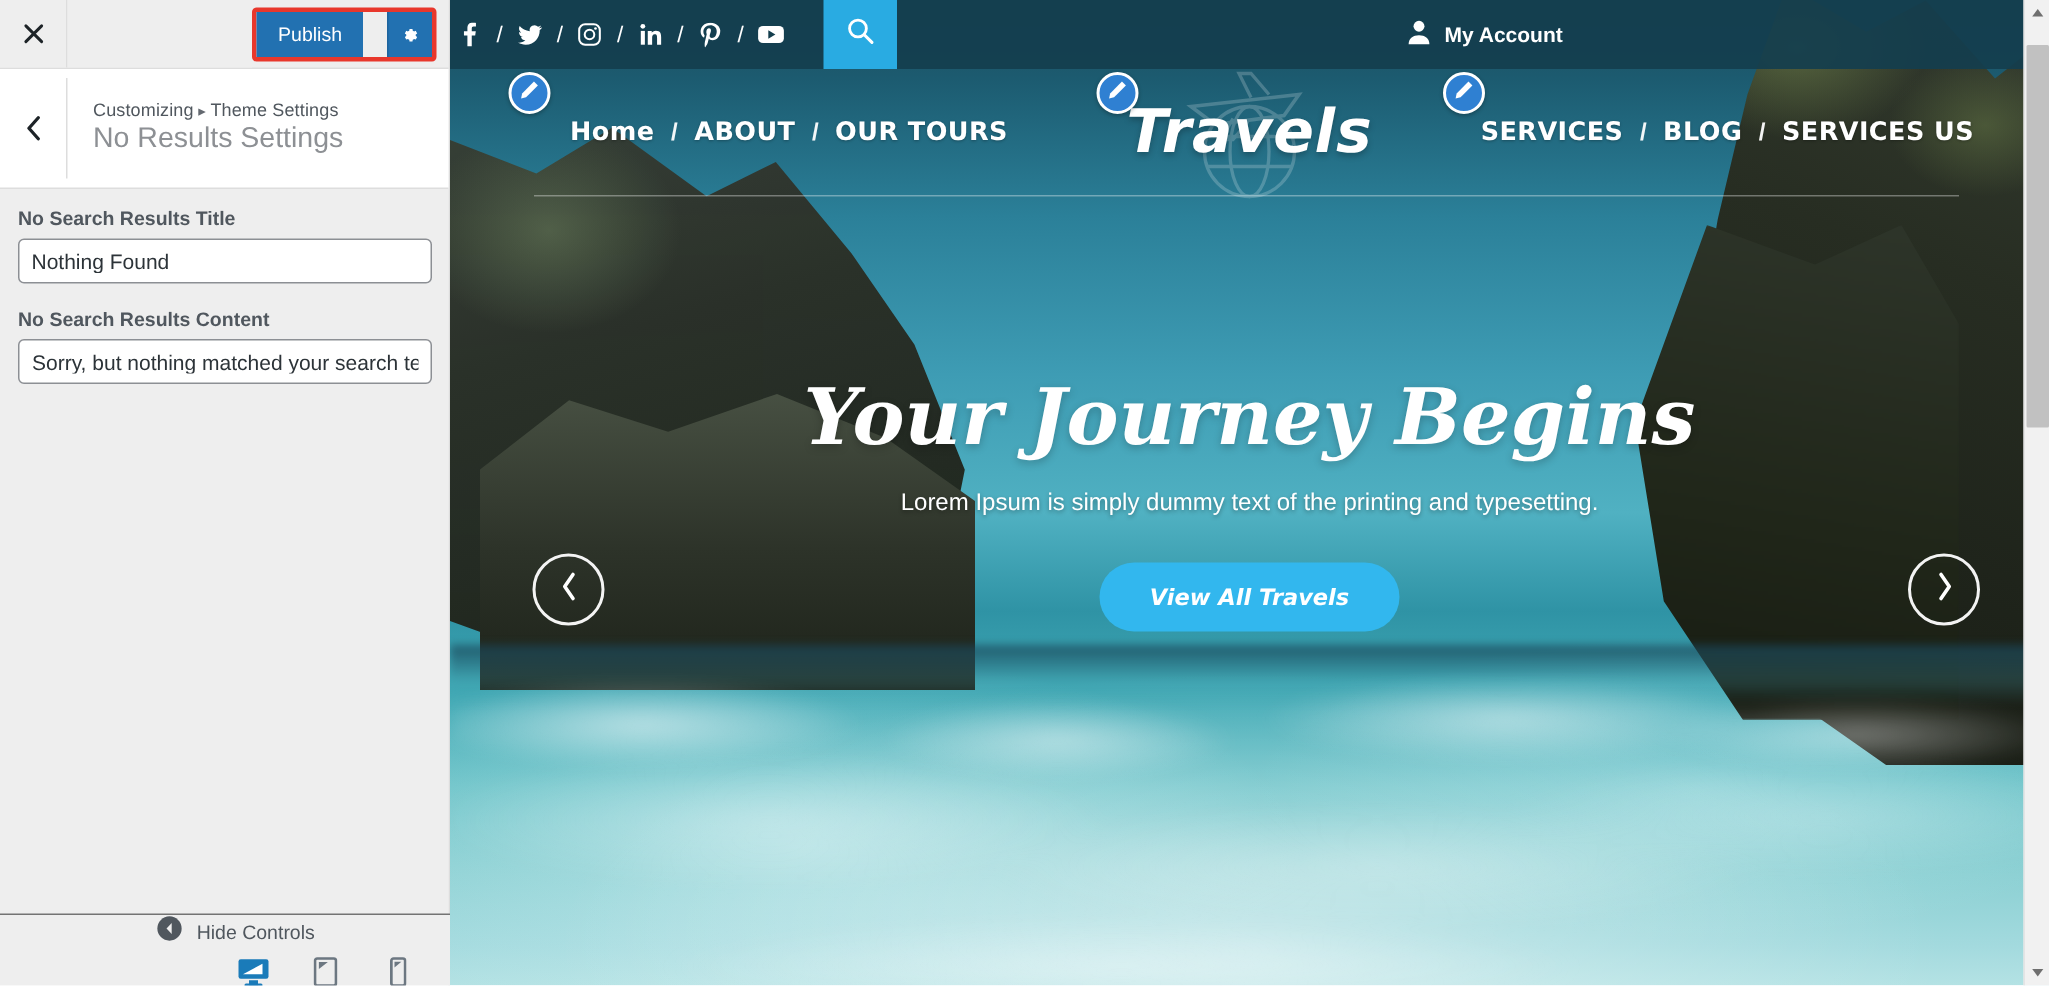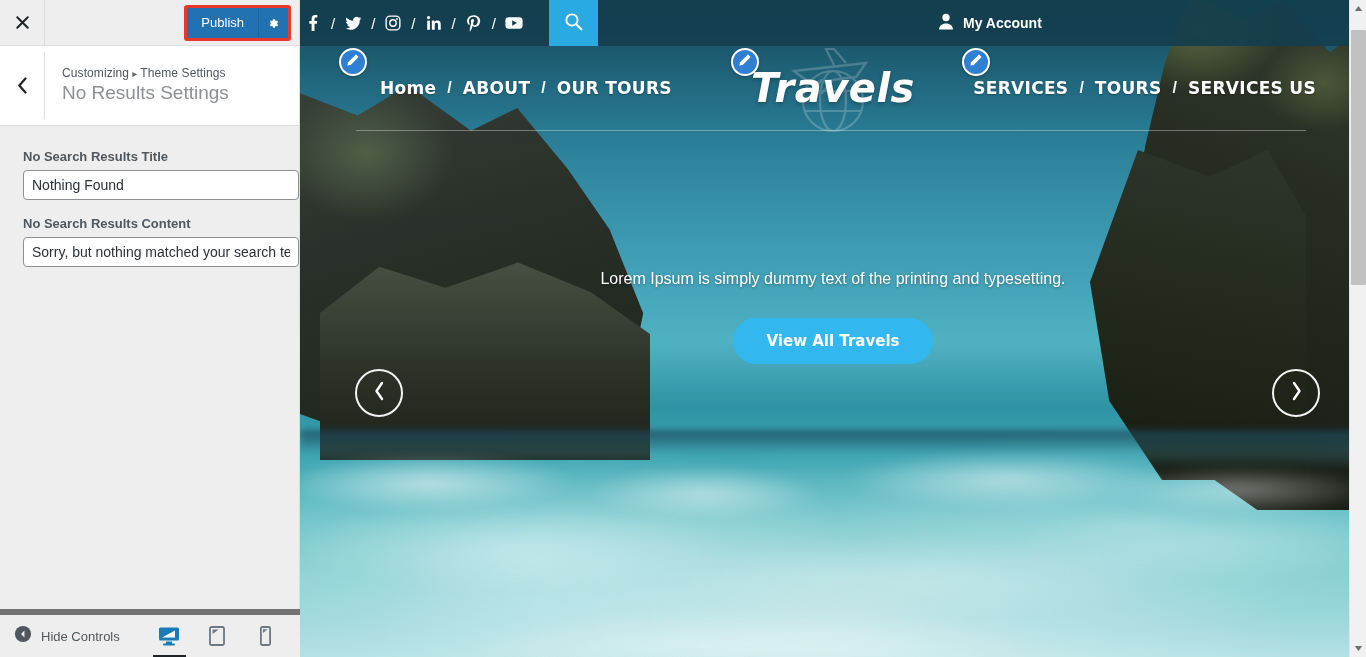--- a/index.html
+++ b/index.html
@@ -32,20 +32,21 @@
     cursor: pointer;
   }
   .cz-close svg { display: block; }
   .cz-header-spacer { flex: 1; background: #eee; }
   .publish-wrap {
     display: flex; align-items: center;
     border: 3px solid #e8372c;
     border-radius: 3px;
     margin: 3px 8px 3px 0;
     align-self: center;
+    gap: 16px;
   }
   .publish-btn {
     background: #2271b1;
     color: #fff;
     font-size: 13px;
     height: 30px;
     padding: 0 14px;
     display: flex; align-items: center;
     border: none;
     cursor: pointer;
@@ -77,21 +78,21 @@
   .cz-titles { padding-left: 17px; }
   .cz-breadcrumb {
     font-size: 12px; color: #50575e; letter-spacing: .1px;
   }
   .cz-breadcrumb .sep { color: #646970; padding: 0 3px; font-size: 10px; }
   .cz-panel-title {
     font-size: 19px; color: #8d9094; font-weight: 400;
     line-height: 26px; margin-top: 0;
   }
 
-  .cz-body { padding: 23px; background: #eeeeee; height: calc(657px - 46px - 69px - 48px); }
+  .cz-body { padding: 12px; background: #eeeeee; height: calc(657px - 46px - 69px - 48px); }
   .cz-field { margin-bottom: 16px; }
   .cz-label {
     display: block;
     font-size: 13px;
     color: #50575e;
     font-weight: 600;
     margin-bottom: 6px;
   }
   .cz-input {
     width: 276px;
@@ -103,22 +104,22 @@
     font-size: 14px;
     color: #2c3338;
     font-family: "Liberation Sans", sans-serif;
     outline: none;
   }
 
   .cz-footer {
     position: absolute; bottom: 0; left: 0;
     width: 300px; height: 48px;
     background: #eeeeee;
-    border-top: 6px solid #737373;
-    display: flex; align-items: center;
+    border-top: 1px solid #737373;
+    display: flex; align-items: center; flex-direction: column;
   }
   .hide-controls {
     display: flex; align-items: center; gap: 9px;
     padding-left: 14px; cursor: pointer;
   }
   .hide-controls-label { font-size: 13px; color: #50575e; }
   .devices { margin-left: auto; display: flex; align-items: center; gap: 22px; padding-right: 22px; }
   .device-btn {
     width: 26px; height: 30px;
     display: flex; align-items: center; justify-content: center;
@@ -270,21 +271,21 @@
     flex: 1; justify-content: center;
   }
 
   
   .mainnav {
     position: absolute; left: 0; right: 0; top: 46px; height: 84px;
     z-index: 5;
     display: flex; align-items: center;
   }
   .nav-left, .nav-right {
-    display: flex; align-items: center;
+    display: flex; align-items: flex-end;
     color: #fff;
   }
   .nav-left { margin-left: 80px; }
   .nav-right { margin-right: 50px; }
   .nav-link {
     font-family: "DejaVu Sans", sans-serif;
     font-weight: bold;
     font-size: 17px;
     color: #fff;
     letter-spacing: .3px;
@@ -357,20 +358,21 @@
     font-weight: 500;
     text-shadow: 0 1px 3px rgba(0,0,0,.35);
   }
   .hero-btn {
     margin-top: 30px;
     display: inline-block;
     background: #32b7ee;
     color: #fff;
     font-family: "DejaVu Sans", sans-serif;
     font-weight: bold;
+    font-style: italic;
     font-size: 15px;
     padding: 14px 34px;
     border-radius: 28px;
     border: none;
     cursor: pointer;
   }
   .carousel-arrow {
     position: absolute;
     width: 48px; height: 48px;
     border: 2px solid rgba(255,255,255,.95);
@@ -590,21 +592,21 @@
               <path d="M74 36 L66 50 L74 50 L84 38"></path>
             </g>
           </svg>
         </span>
         <span class="brand-word">Travels</span>
       </div>
 
       <div class="nav-right" style="margin-left:auto;">
         <span class="nav-link">SERVICES</span>
         <span class="nav-slash">/</span>
-        <span class="nav-link">TOURS</span>
+        <span class="nav-link">BLOG</span>
         <span class="nav-slash">/</span>
         <span class="nav-link">SERVICES US</span>
       </div>
     </div>
     <div class="navrule"></div>
 
     <div class="edit-pencil" style="left:39px; top:48px;">
       <span>
         <svg width="14" height="14" viewBox="0 0 16 16" aria-hidden="true">
           <path d="M11.4 1.6 L14.4 4.6 L5.4 13.6 L1.6 14.4 L2.4 10.6 Z" fill="#fff"></path>
@@ -620,20 +622,21 @@
     </div>
     <div class="edit-pencil" style="left:662px; top:48px;">
       <span>
         <svg width="14" height="14" viewBox="0 0 16 16" aria-hidden="true">
           <path d="M11.4 1.6 L14.4 4.6 L5.4 13.6 L1.6 14.4 L2.4 10.6 Z" fill="#fff"></path>
         </svg>
       </span>
     </div>
 
     <div class="hero-content">
+      <div class="hero-title">Your Journey Begins</div>
       <div class="hero-sub">Lorem Ipsum is simply dummy text of the printing and typesetting.</div>
       <button class="hero-btn">View All Travels</button>
     </div>
 
     <div class="carousel-arrow arrow-prev">
       <span>
         <svg width="13" height="20" viewBox="0 0 13 20" aria-hidden="true">
           <path d="M9 2 L3.5 10 L9 18" stroke="#fff" stroke-width="2.4" fill="none" stroke-linecap="round" stroke-linejoin="round"></path>
         </svg>
       </span>

